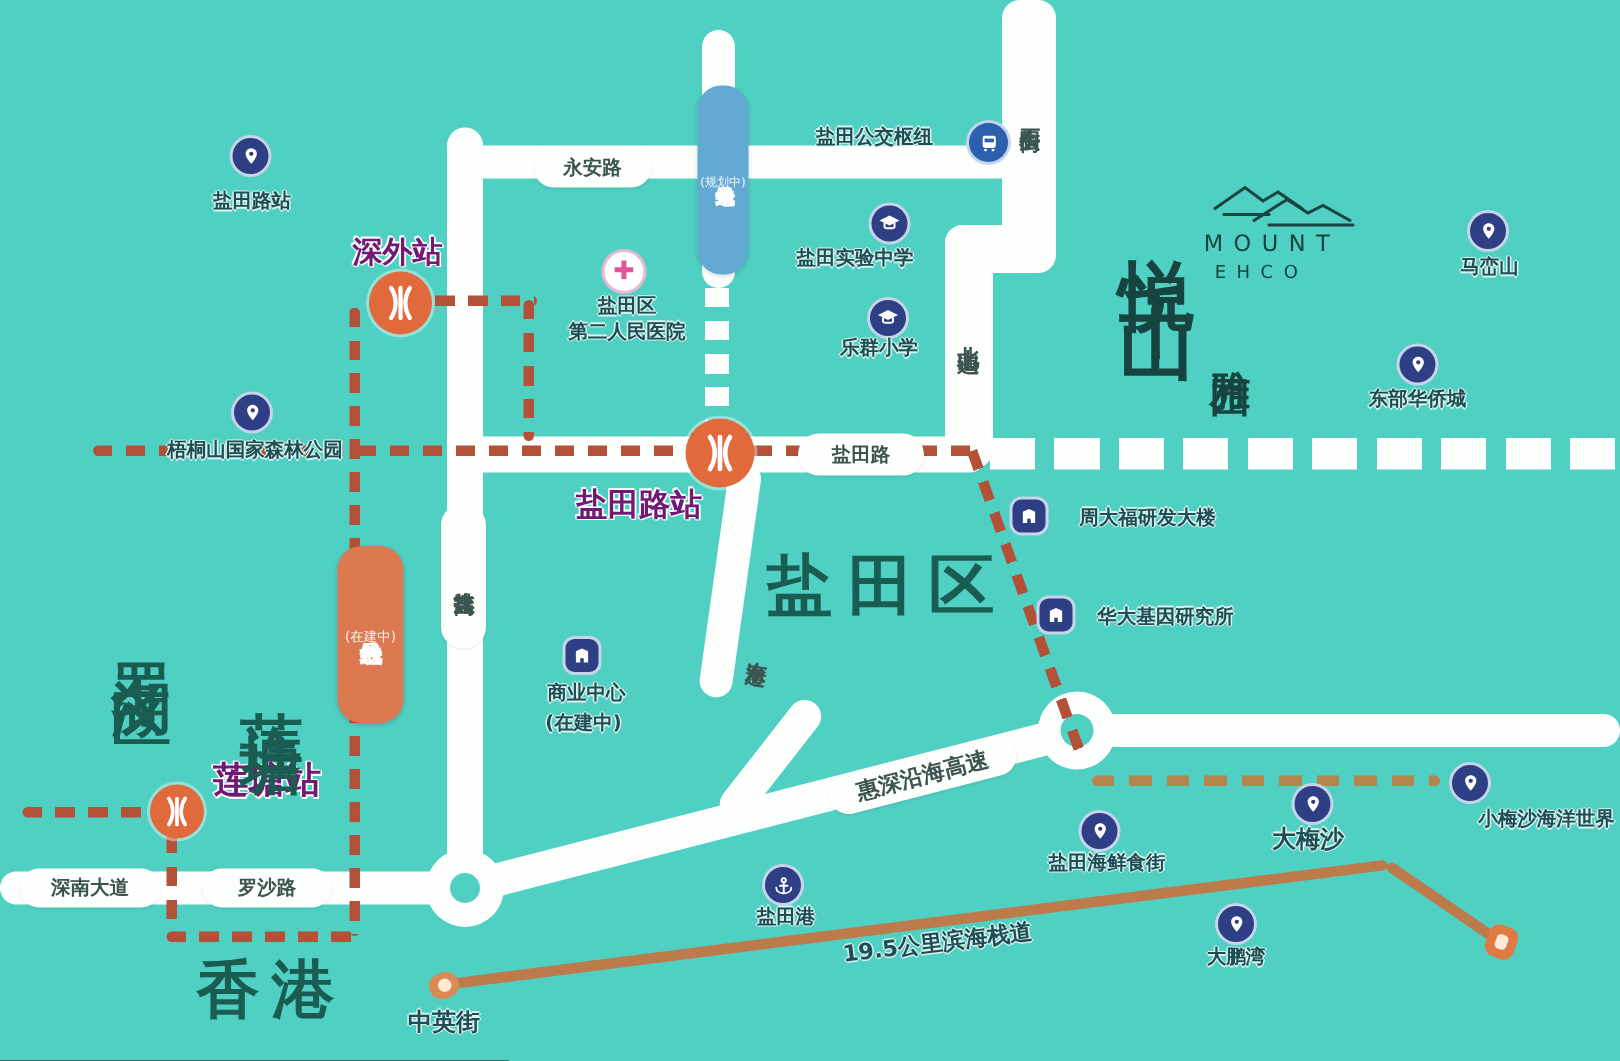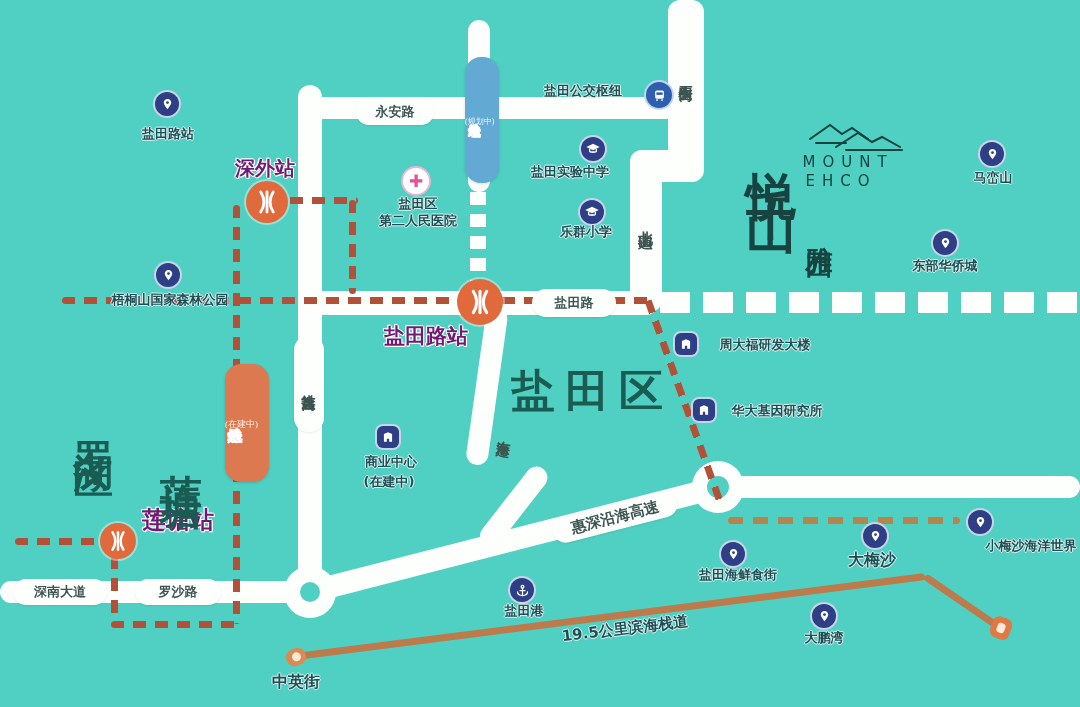--- a/index.html
+++ b/index.html
@@ -44,21 +44,21 @@
   .poi-sq{width:22px;height:22px;border-radius:6px;background:#2e3f85;
        box-shadow:0 0 0 2px #c8d4ea;display:flex;align-items:center;justify-content:center;}
   .metro{border-radius:50%;background:#e06a3c;box-shadow:0 0 0 2px rgba(255,255,255,.4);
        display:flex;align-items:center;justify-content:center;}
   .hospital{width:26px;height:26px;border-radius:50%;background:#fff;
        box-shadow:0 0 0 2px #eab6d2;display:flex;align-items:center;justify-content:center;
        color:#e0559a;font-size:17px;font-weight:bold;line-height:1;}
   .busdot{width:26px;height:26px;border-radius:50%;background:#2e5fae;
        box-shadow:0 0 0 2px #c2d4ee;display:flex;align-items:center;justify-content:center;}
   .line-box{position:absolute;border-radius:16px;display:flex;flex-direction:column;
-       align-items:flex-start;justify-content:center;color:#fff;box-shadow:0 1px 3px rgba(0,0,0,.15);font-family:Liberation Serif, serif;}
+       align-items:center;justify-content:center;color:#fff;box-shadow:0 1px 3px rgba(0,0,0,.15);}
   .line-box .main{font-weight:bold;font-size:15px;}
   .line-box .status{font-size:8px;opacity:.9;margin-top:2px;}
   .title{position:absolute;left:14px;top:20px;font-size:39px;font-weight:bold;
        color:#5633cc;opacity:.85;letter-spacing:1px;}
   .wmark{position:absolute;left:6px;top:12px;font-size:23px;font-weight:bold;color:#fff;
        text-shadow:-2px 0 #000,2px 0 #000,0 -2px #000,0 2px #000,2px 2px #000,-2px -2px #000;}
   .logo{color:#174440;}
   .pin-end{position:absolute;width:20px;height:22px;border-radius:7px;background:#e07a42;
        transform:translate(-50%,-50%) rotate(20deg);display:flex;align-items:center;justify-content:center;}
   .pin-end i{width:8px;height:10px;border-radius:3px;background:#ffe9d8;display:block;}
@@ -284,28 +284,29 @@
         <path d="M12 3c-3.3 0-6 2.6-6 5.9 0 4.4 6 10.6 6 10.6s6-6.2 6-10.6C18 5.6 15.3 3 12 3zm0 8.2a2.3 2.3 0 1 1 0-4.6 2.3 2.3 0 0 1 0 4.6z" fill="#fff"></path>
       </svg>
     </div>
   <div class="c poi-label" style="left:824px;top:638px">大鹏湾</div>
 
   <div class="c poi-label" style="left:296px;top:682px;font-size:16px">中英街</div>
 
   <div class="c district vtext" style="left:94px;top:425px;font-size:40px;letter-spacing:10px">罗湖区</div>
   <div class="c district vtext" style="left:181px;top:452px;font-size:42px;letter-spacing:12px">莲塘</div>
   <div class="c district" style="left:592px;top:391px;font-size:44px;letter-spacing:10px">盐田区</div>
+  <div class="c district" style="left:181px;top:660px;font-size:42px;letter-spacing:8px">香港</div>
 
   <div class="c logo vtext" style="left:772px;top:156px;font-size:50px;letter-spacing:16px;font-weight:bold">悦千山</div>
   <div class="icon-c" style="left:862px;top:135px">
     <svg width="112" height="36" viewBox="0 0 112 36" fill="none" stroke="#174440" stroke-width="2" stroke-linecap="round">
         <path d="M4 22 24 8l12 9 10-6 16 11"></path>
         <path d="M30 30 52 16l14 9 10-5 18 10"></path>
         <path d="M40 33h56"></path>
         <path d="M10 26h30"></path>
       </svg>
   </div>
   <div class="c logo" style="left:848px;top:162px;font-size:15px;letter-spacing:7px">MOUNT</div>
-  <div class="c logo" style="left:841px;top:181px;font-size:15px;letter-spacing:7px">EHCO</div>
+  <div class="c logo" style="left:841px;top:181px;font-size:12px;letter-spacing:7px">EHCO</div>
   <div class="c logo vtext" style="left:819px;top:231px;font-size:27px;letter-spacing:6px;font-weight:bold">雅园</div>
 
 
 </div>
 
 </body></html>

